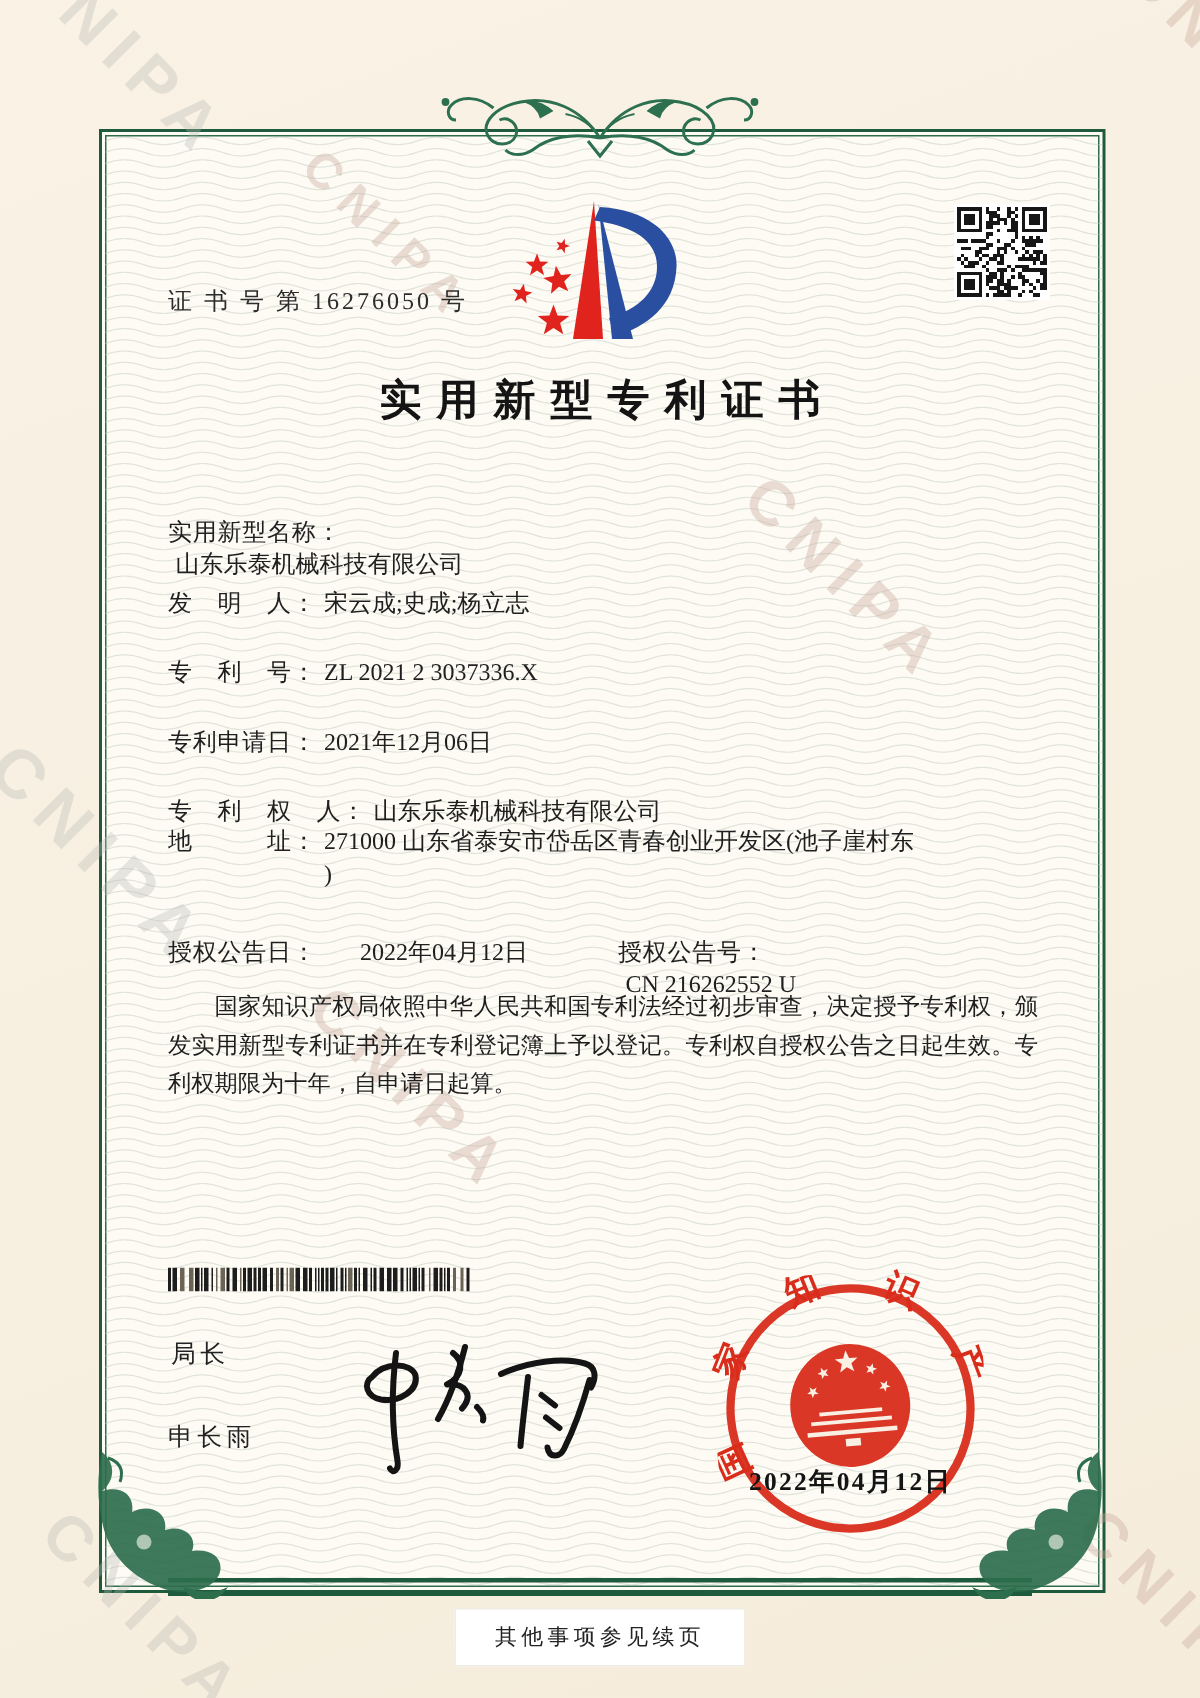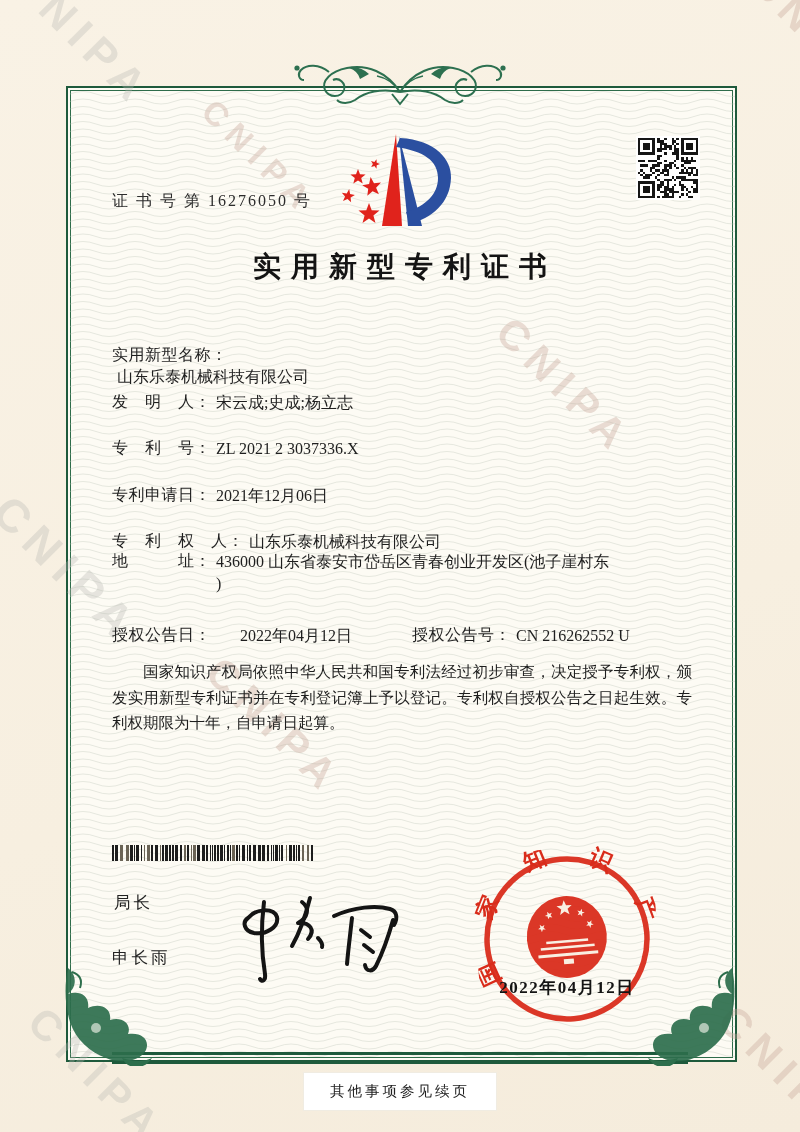--- a/index.html
+++ b/index.html
@@ -32,21 +32,21 @@
   
   .cert-no{position:absolute;left:112px;top:146px;font-size:16px;letter-spacing:2px;color:#2c2c2c;z-index:4;margin-top:45px;}
   .logo{position:absolute;left:336px;top:130px;z-index:4;}
   .qr{position:absolute;left:636px;top:136px;z-index:4;background:#fff;padding:2px;}
   .title{position:absolute;left:0;top:237px;width:100%;text-align:center;font-size:28px;font-weight:bold;
          letter-spacing:10px;text-indent:10px;color:#141414;z-index:4;margin-top:11px;}
   .row{position:absolute;left:112px;width:600px;display:flex;font-size:16px;z-index:4;}
   .row .lab{flex:none;letter-spacing:.5px;color:#1f1f1f;}
   .row .val{margin-left:5px;white-space:pre-wrap;max-width:472px;line-height:22px;color:#1f1f1f;}
   .r0{top:345px;flex-direction:column;} .r1{top:392px;} .r2{top:438px;text-align:right;} .r3{top:485px;text-align:center;} .r4{top:531px;} .r5{top:551px;} .r6{top:625px;}
-  .grant2{position:absolute;left:300px;top:0;display:flex;}
+  .grant2{position:absolute;left:300px;top:0;display:flex;flex-direction:column;}
   .paras{position:absolute;left:112px;top:659px;width:580px;font-size:15.5px;line-height:25.5px;
          text-align:justify;z-index:4;color:#1e1e1e;}
   .paras p{margin:0;text-indent:2em;}
   .barcode{position:absolute;left:112px;top:845px;z-index:4;}
   .signer-title{position:absolute;left:114px;top:892px;font-size:16.5px;letter-spacing:3px;z-index:4;}
   .signer-name{position:absolute;left:112px;top:947px;font-size:16.5px;letter-spacing:3px;z-index:4;}
   .signature{position:absolute;left:230px;top:892px;z-index:4;}
   .seal{position:absolute;left:476px;top:848px;z-index:5;transform:rotate(-5deg);}
   .seal-date{position:absolute;left:476px;top:976px;width:182px;text-align:center;font-size:17px;
              font-weight:bold;letter-spacing:1.5px;color:#141414;z-index:6;}
@@ -344,21 +344,21 @@
   <div class="row r3">
     <span class="lab">专利申请日：</span>
     <span class="val">2021年12月06日</span>
   </div>
   <div class="row r4">
     <span class="lab">专　利　权　人：</span>
     <span class="val">山东乐泰机械科技有限公司</span>
   </div>
   <div class="row r5">
     <span class="lab">地　　　址：</span>
-    <span class="val">436000 山东省泰安市岱岳区青春创业开发区(池子崖村东
+    <span class="val">271000 山东省泰安市岱岳区青春创业开发区(池子崖村东
 )</span>
   </div>
   <div class="row r6" style="position:absolute;gap:24px;">
     <span class="lab">授权公告日：</span>
     <span class="val">2022年04月12日</span>
     <span class="grant2">
       <span class="lab">授权公告号：</span>
       <span class="val">CN 216262552 U</span>
     </span>
   </div>

